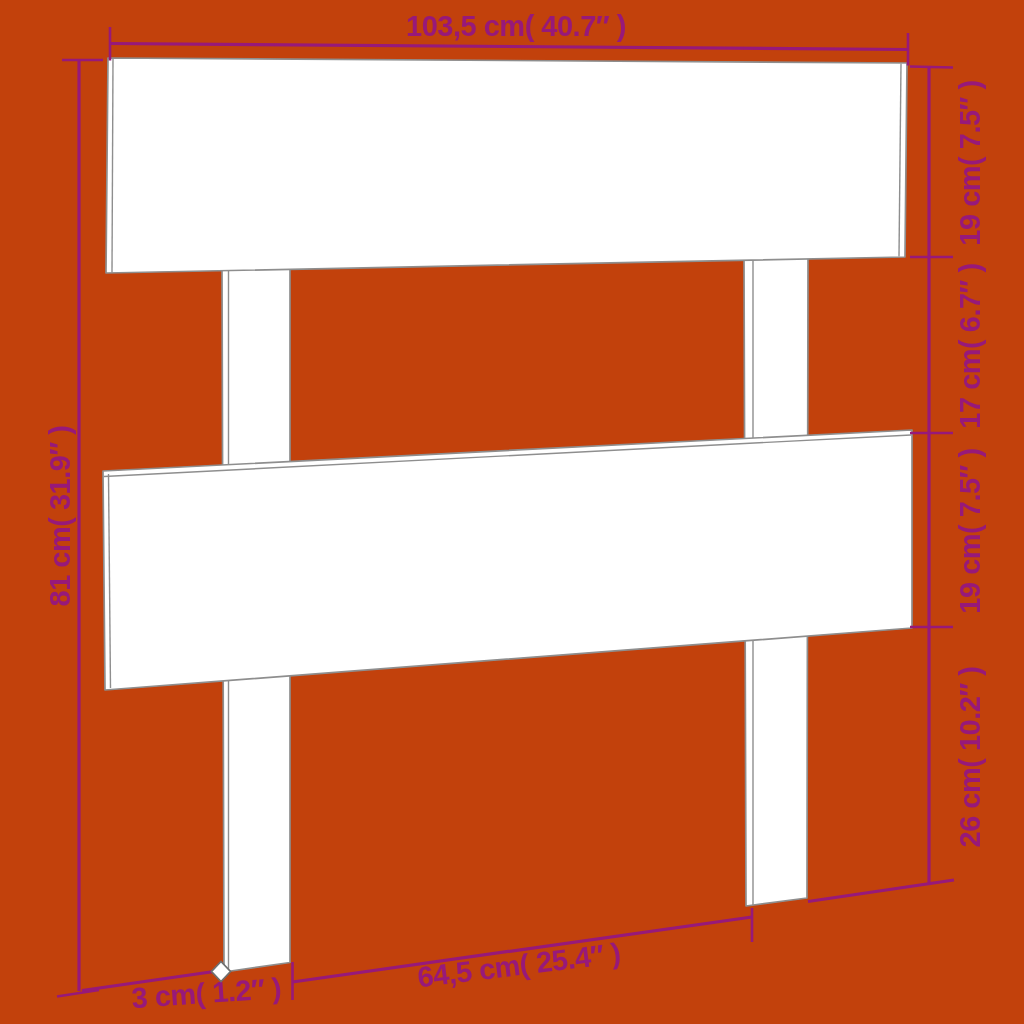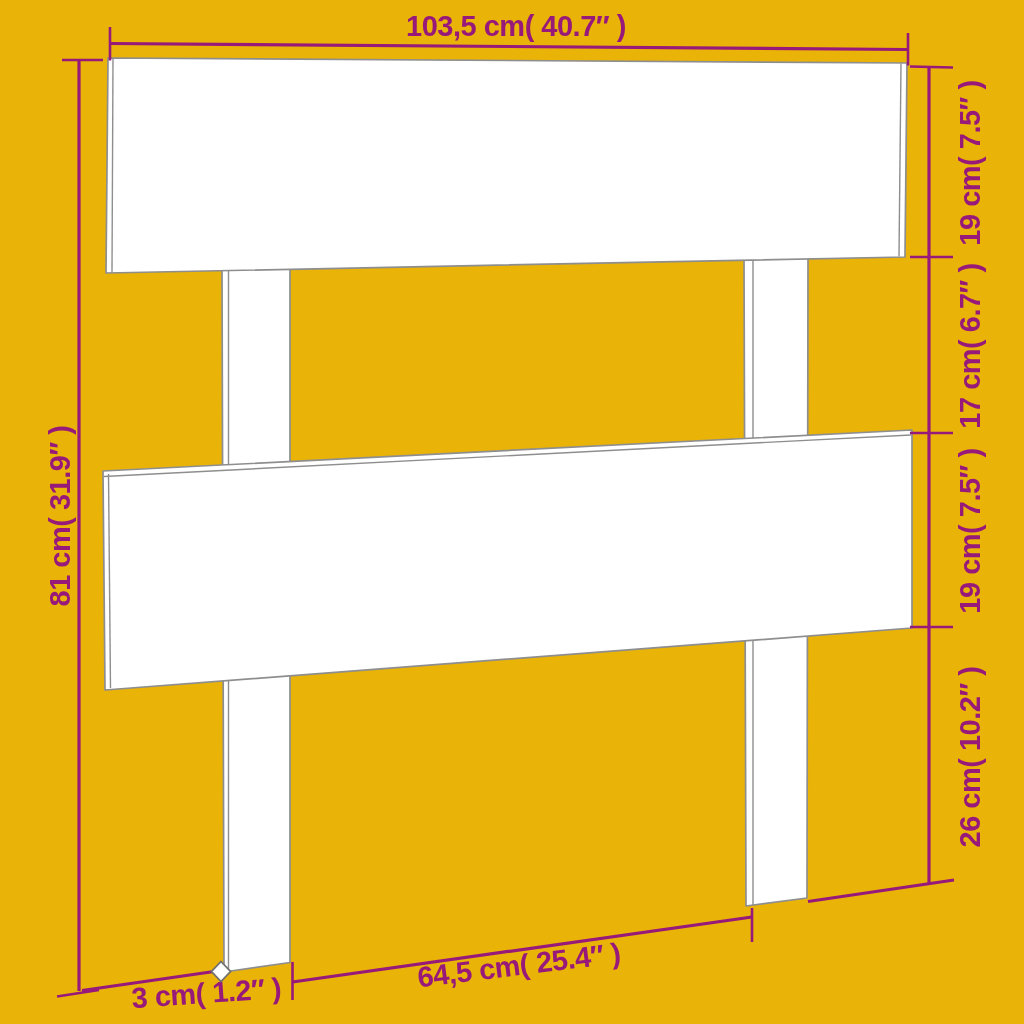--- a/index.html
+++ b/index.html
@@ -7,21 +7,21 @@
     padding: 0;
     background: #ffffff;
     width: 1024px;
     height: 1024px;
     overflow: hidden;
   }
   .stage {
     position: relative;
     width: 1024px;
     height: 1024px;
-    background: #eab308;
+    background: #c2410c;
   }
   svg { display: block; }
 
   
   .draw-face {
     stroke: #8E8E8E;
     stroke-width: 1.7;
     fill: #ffffff;
     stroke-linejoin: round;
   }

